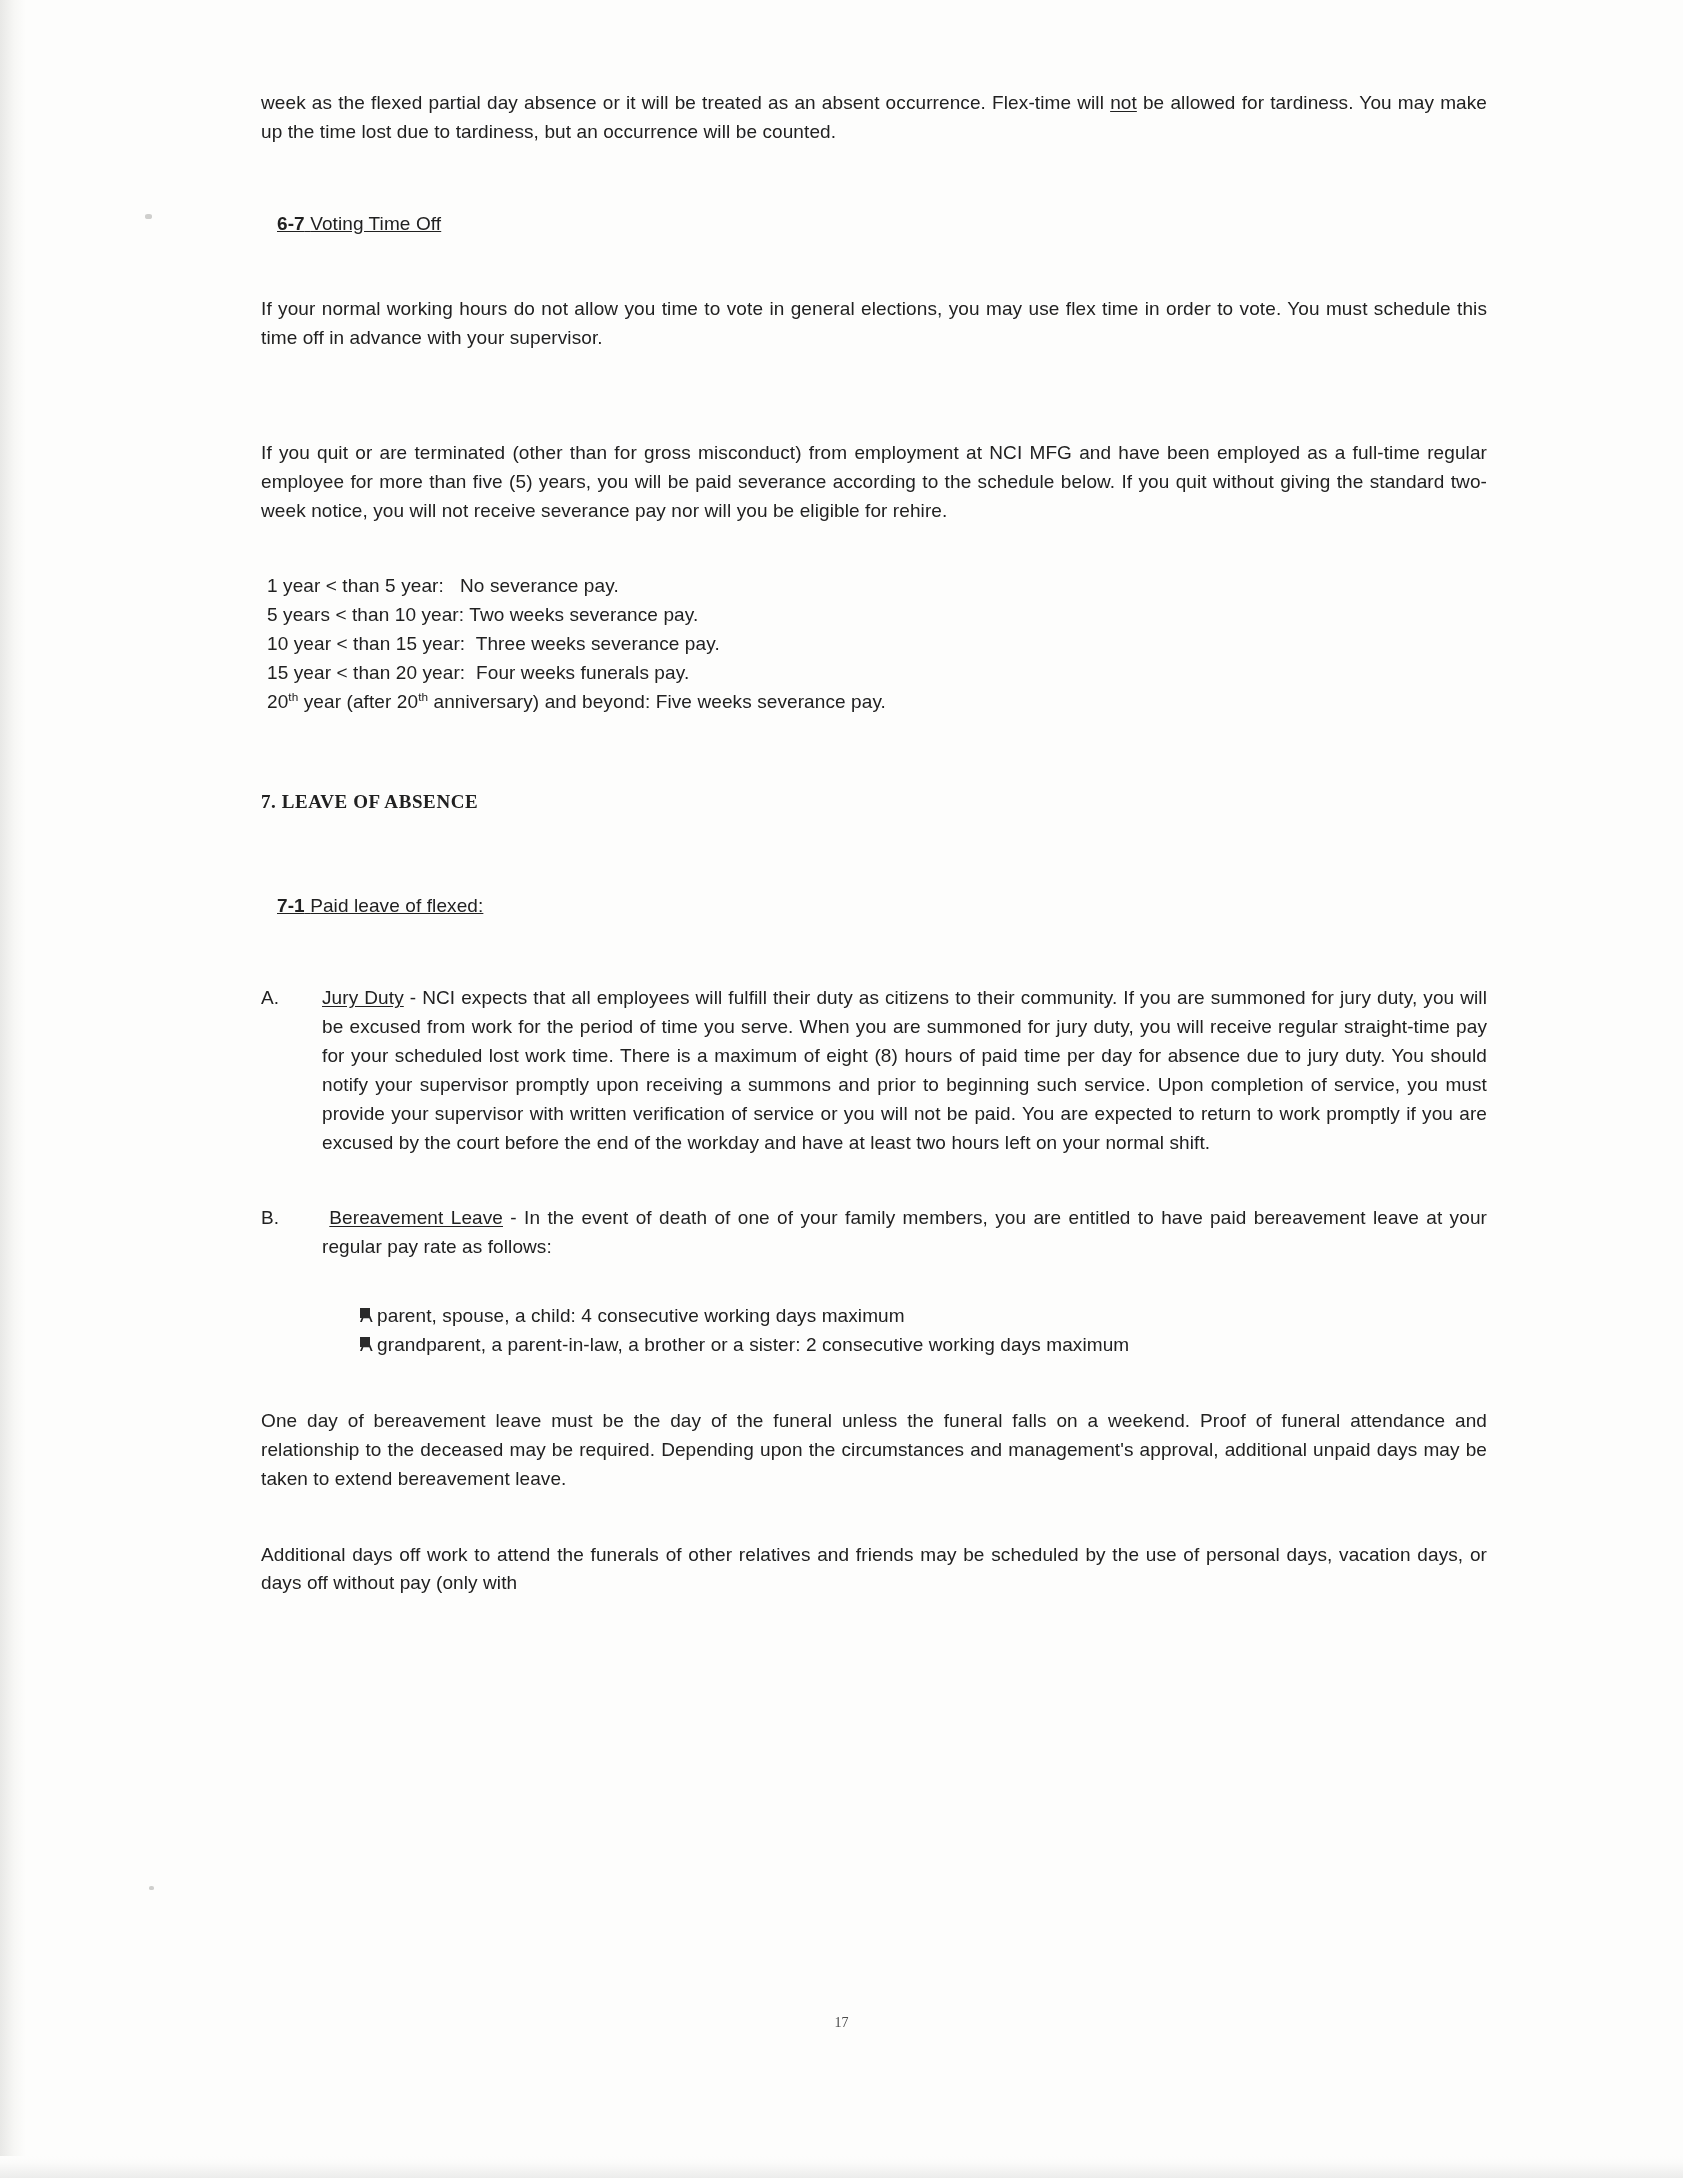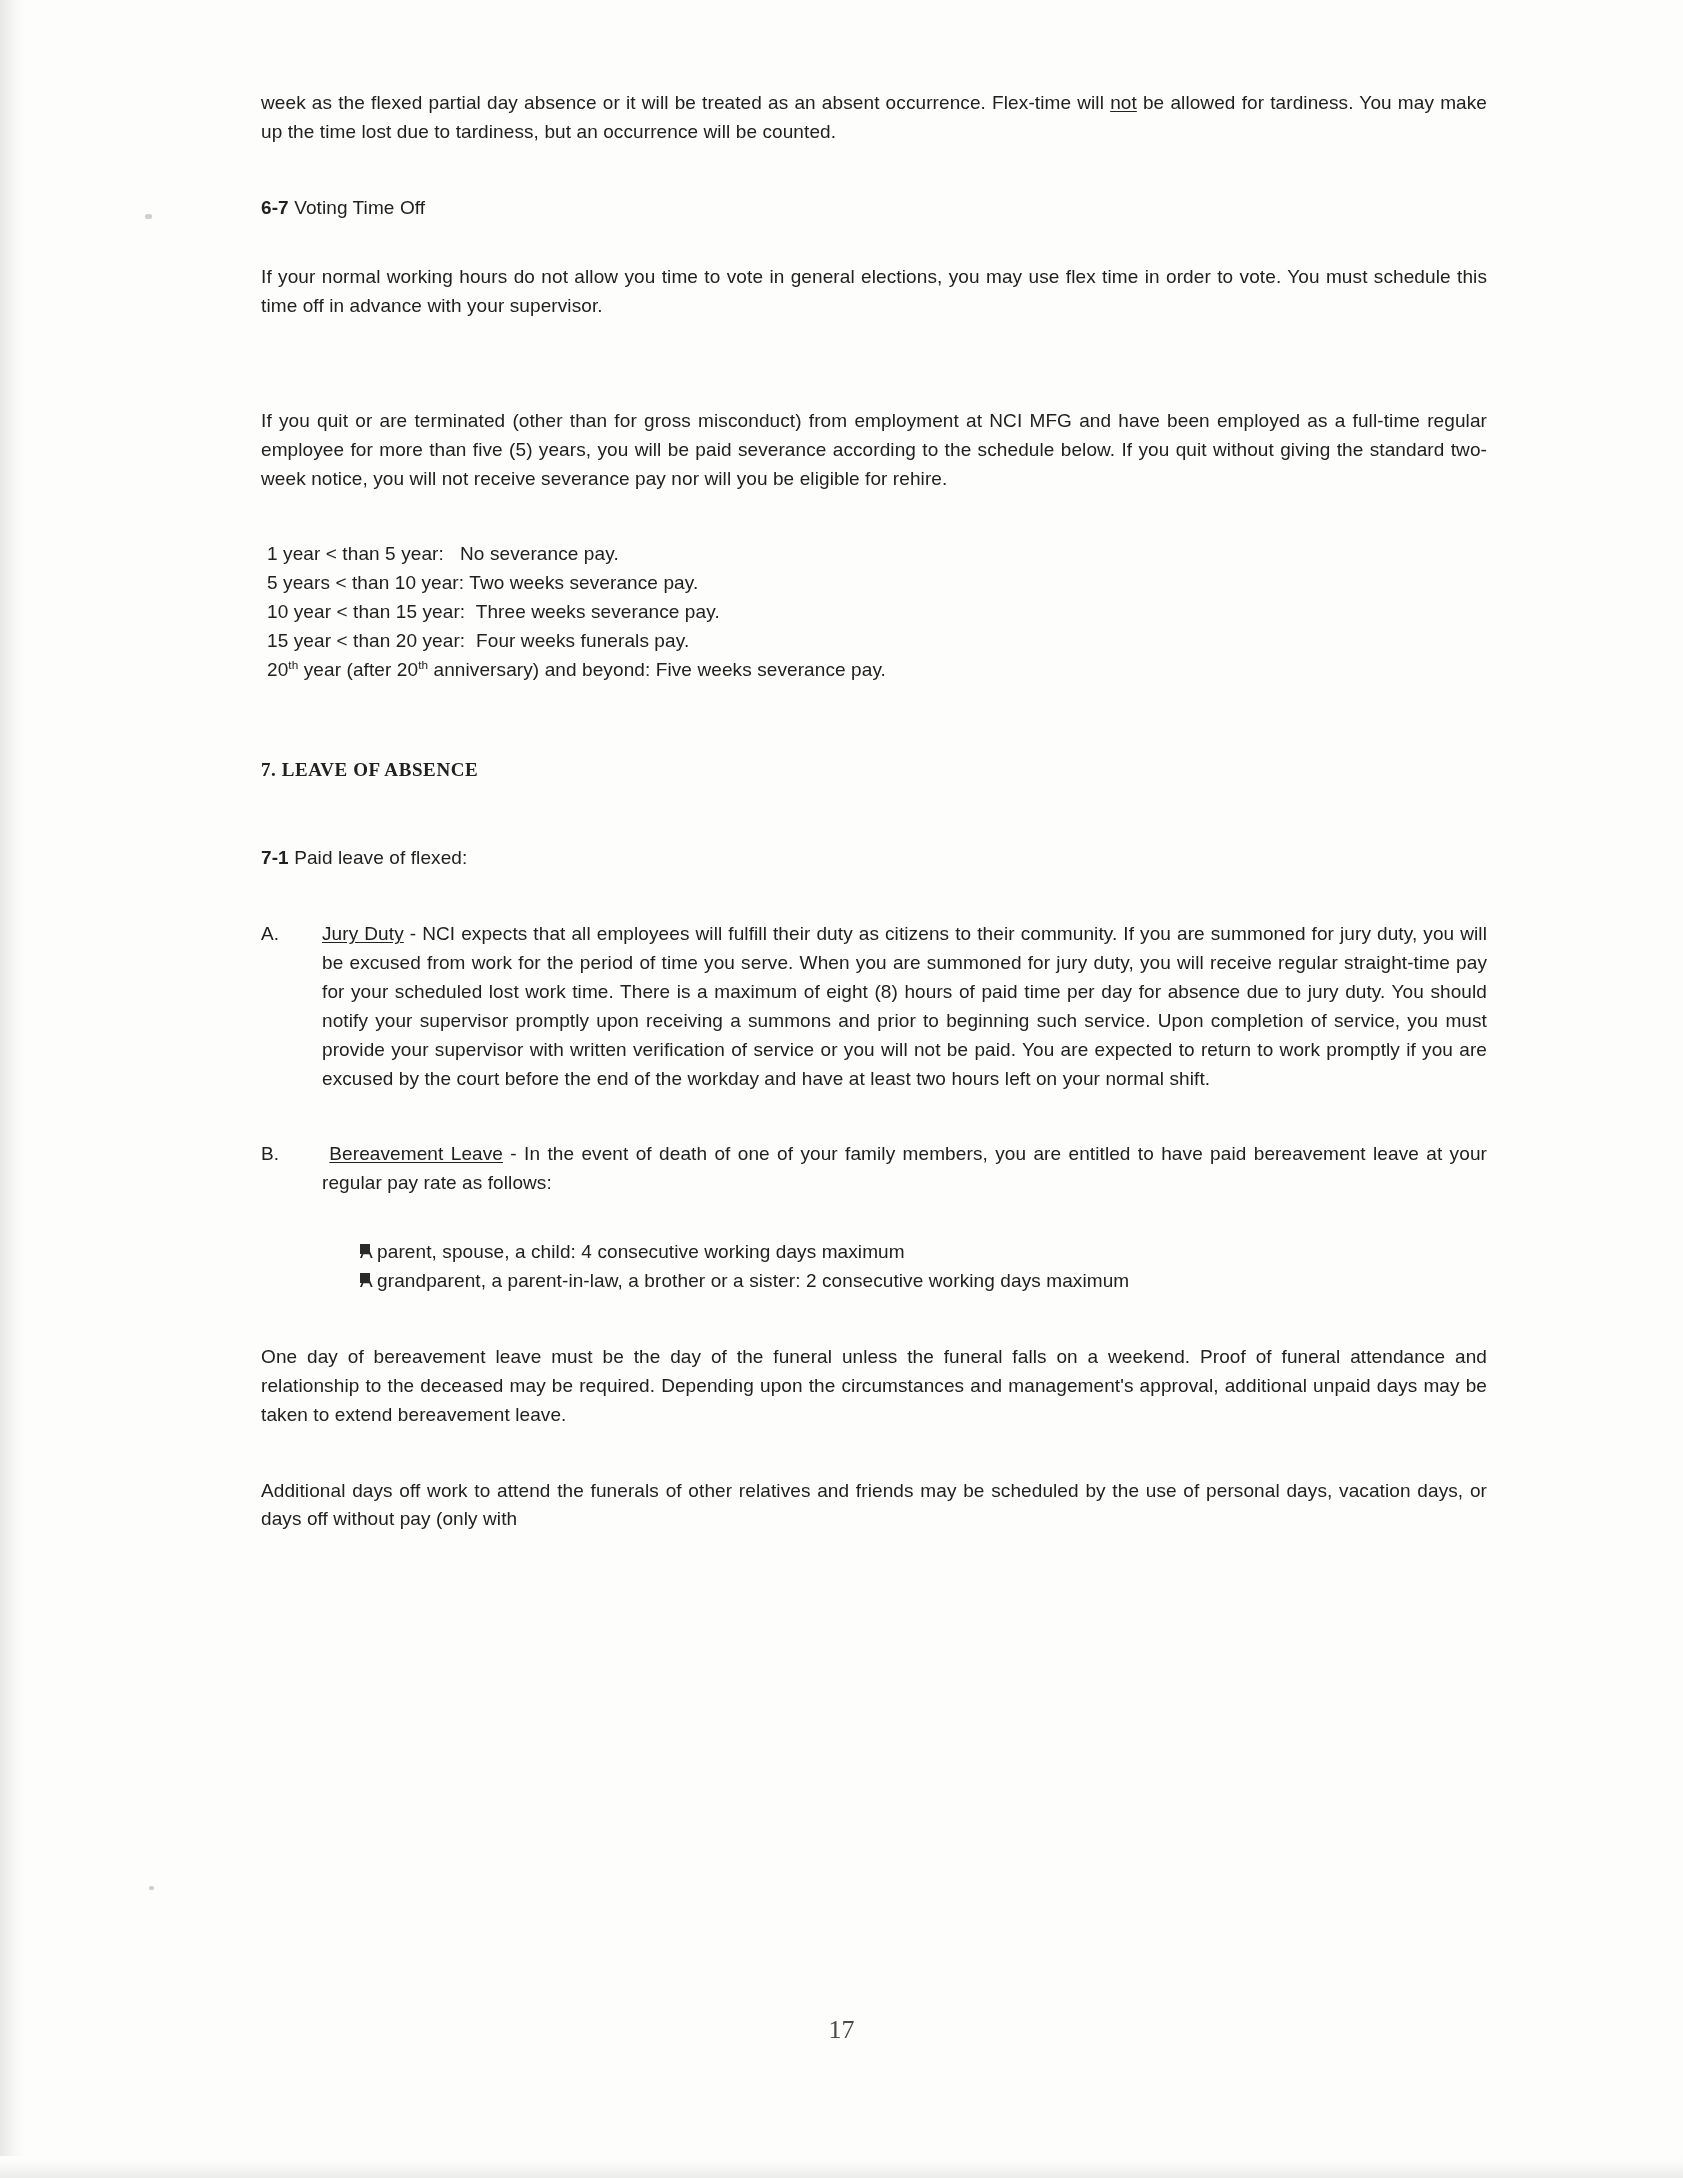--- a/index.html
+++ b/index.html
@@ -61,21 +61,21 @@
   .heading-num {
     font-weight: bold;
   }
   .section-head {
     font-weight: bold;
     letter-spacing: 0.6px;
     font-family: Liberation Serif, serif;
   }
   .u { text-decoration: underline; text-underline-offset: 2px; }
 
-  .sub-head { margin: 0; }
+  .sub-head { margin: 16px; text-decoration: underline; }
 
   
   .schedule {
     margin: 6px;
   }
   .schedule .line {
     white-space: nowrap;
   }
   sup {
     font-size: 0.62em;
@@ -128,21 +128,21 @@
     padding-right: 2px;
   }
 
   .page-number {
     position: absolute;
     left: 0;
     right: 0;
     top: 2015px;
     text-align: center;
     font-family: "Liberation Serif", serif;
-    font-size: 26px;
+    font-size: 14px;
     color: #4a4a4a;
   }
 </style>
 </head>
 <body>
 
 <div class="page">
   <div class="scan-edge-left"></div>
   <div class="scan-edge-bottom"></div>
   <div class="scan-speck" style="left:145px; top:214px; width:7px; height:5px;"></div>

